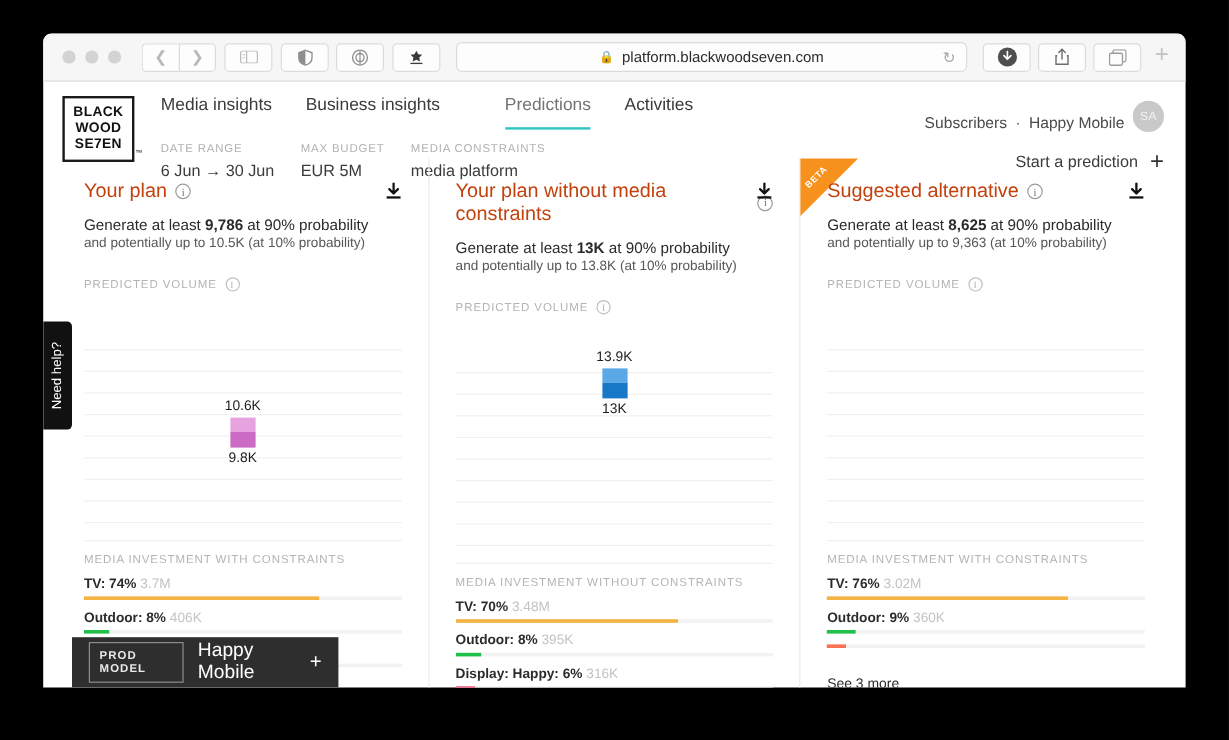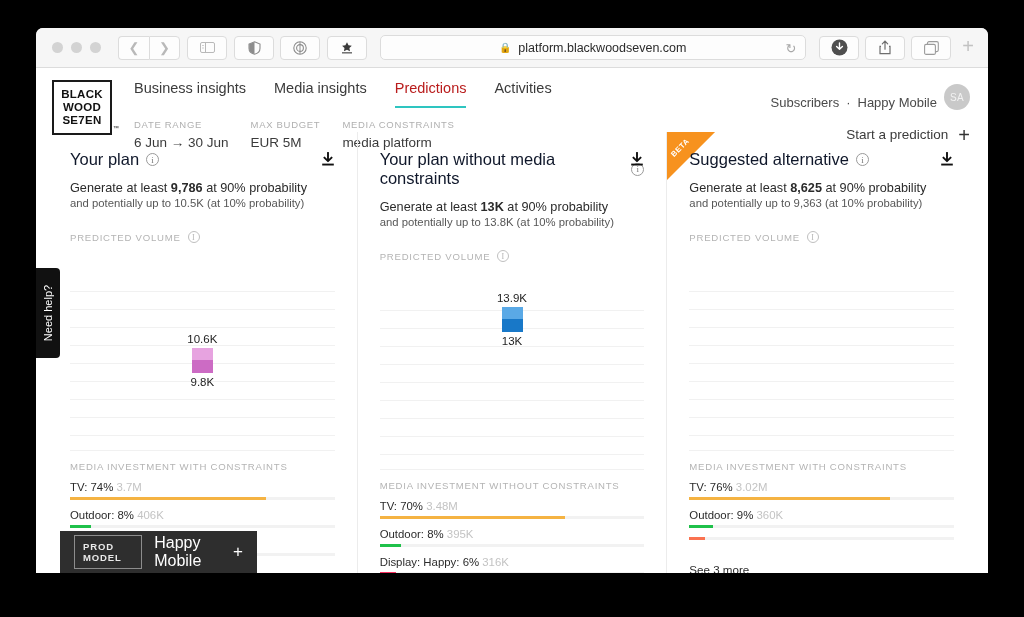--- a/index.html
+++ b/index.html
@@ -74,21 +74,21 @@
     position: relative;
     flex: 0 0 auto;
   }
   .logo .tm { position: absolute; right: -9px; bottom: -2px; font-size: 6px; font-weight: 400;}
   .navwrap { margin-left: 22px; flex: 1; }
   .mainnav { display: flex; gap: 28px; height: 28px; }
   .navitem {
     font-size: 14.5px; color: #3b3b3b;
     padding-bottom: 9px;
   }
-  .navitem.active { color: #b91c1c; border-bottom: 2.5px solid #2ec5c0; }
+  .navitem.active { color: #737373; border-bottom: 2.5px solid #2ec5c0; margin-left: 26px; }
   .meta { display: flex; gap: 22px; margin-top: 11px; }
   .metacol .mlabel {
     font-size: 9.5px; letter-spacing: .7px; color: #b0b0b0; text-transform: uppercase;
   }
   .metacol .mval { font-size: 13.5px; color: #3b3b3b; margin-top: 5px; }
   .headright { position: absolute; right: 18px; top: 16px; text-align: right; }
   .subs { display: flex; align-items: flex-end; justify-content: flex-end; gap: 7px; }
   .subs span { font-size: 13px; color: #4a4a4a; }
   .avatar {
     width: 26px; height: 26px; border-radius: 50%;
@@ -116,21 +116,21 @@
     width: 68px; height: 68px;
     background: #f7921e; transform: rotate(45deg);
   }
   .betatext {
     position: absolute; left: 2px; top: 11px;
     transform: rotate(-45deg);
     font-size: 7.5px; font-weight: 700; letter-spacing: .6px;
     color: #fff; z-index: 3;
   }
   .cardhead { display: flex; align-items: center; position: relative; }
-  .cardtitle { font-size: 16.5px; color: #0f172a; font-weight: 400; }
+  .cardtitle { font-size: 16.5px; color: #c2410c; font-weight: 400; }
   .infoi {
     width: 13px; height: 13px; border-radius: 50%;
     border: 1px solid #9a9a9a; color: #777;
     font-size: 9px; display:inline-flex; align-items:center; justify-content:center;
     margin-left: 7px; font-family: "Liberation Serif", serif;
     flex: 0 0 auto;
   }
   .dl { position: absolute; right: 0; top: 2px; }
   .cardsub { margin-top: 12px; }
   .cardsub .l1 { font-size: 12.7px; color: #2b2b2b; }
@@ -148,40 +148,40 @@
   .gline { position: absolute; left: 0; right: 0; height: 1px; background: #f1f1f1; }
   .barwrap { position: absolute; left: 50%; transform: translateX(-50%); text-align: center; width: 80px; }
   .barlabel { font-size: 11.5px; color: #1e1e1e; }
   .bar { width: 21px; margin: 3px auto; }
   .bar .top { height: 12px; }
   .bar .bot { height: 13px; }
 
   .mediasect { margin-top: 10px; }
   .mediarow { margin-top: 9px; }
   .mediarow .txt { font-size: 11.4px; color: #2b2b2b; }
-  .mediarow .txt b { font-weight: 400; }
+  .mediarow .txt b { font-weight: 700; }
   .mediarow .txt .amt { color: #c3c3c3; }
   .track { height: 3px; background: #f2f2f2; margin-top: 4px; position: relative; }
   .fill { height: 3px; position: absolute; left: 0; top: 0; }
   .seemore { font-size: 11.6px; color: #2b2b2b; margin-top: 23px; }
 
   
   .needhelp {
     position: absolute; left: 0; top: 240px;
     width: 24px; height: 90px;
     background: #111; border-radius: 0 4px 4px 0;
     color: #fff; font-size: 11px;
     display: flex; align-items: center; justify-content: center;
     z-index: 20;
   }
   .needhelp span { transform: rotate(-90deg); white-space: nowrap; }
 
   .prodbar {
     position: absolute; left: 24px; bottom: 0;
-    width: 197px; height: 42px;
+    width: 222px; height: 42px;
     background: #2e2e2e;
     display: flex; align-items: center; gap: 12px;
     padding: 0 14px;
     z-index: 20;
   }
   .prodbadge {
     border: 1px solid #8d8d8d; color: #e9e9e9;
     font-size: 9.5px; letter-spacing: .9px; font-weight: 700;
     padding: 5px 8px;
   }
@@ -271,22 +271,22 @@
   <div class="appheader">
     <div class="logo">
       <span>BLACK</span>
       <span>WOOD</span>
       <span>SE7EN</span>
       <span class="tm">™</span>
     </div>
 
     <div class="navwrap">
       <div class="mainnav">
+        <div class="navitem">Media insights</div>
         <div class="navitem">Business insights</div>
-        <div class="navitem">Media insights</div>
         <div class="navitem active">Predictions</div>
         <div class="navitem">Activities</div>
       </div>
       <div class="meta">
         <div class="metacol">
           <div class="mlabel">DATE RANGE</div>
           <div class="mval">6 Jun → 30 Jun</div>
         </div>
         <div class="metacol">
           <div class="mlabel">MAX BUDGET</div>

